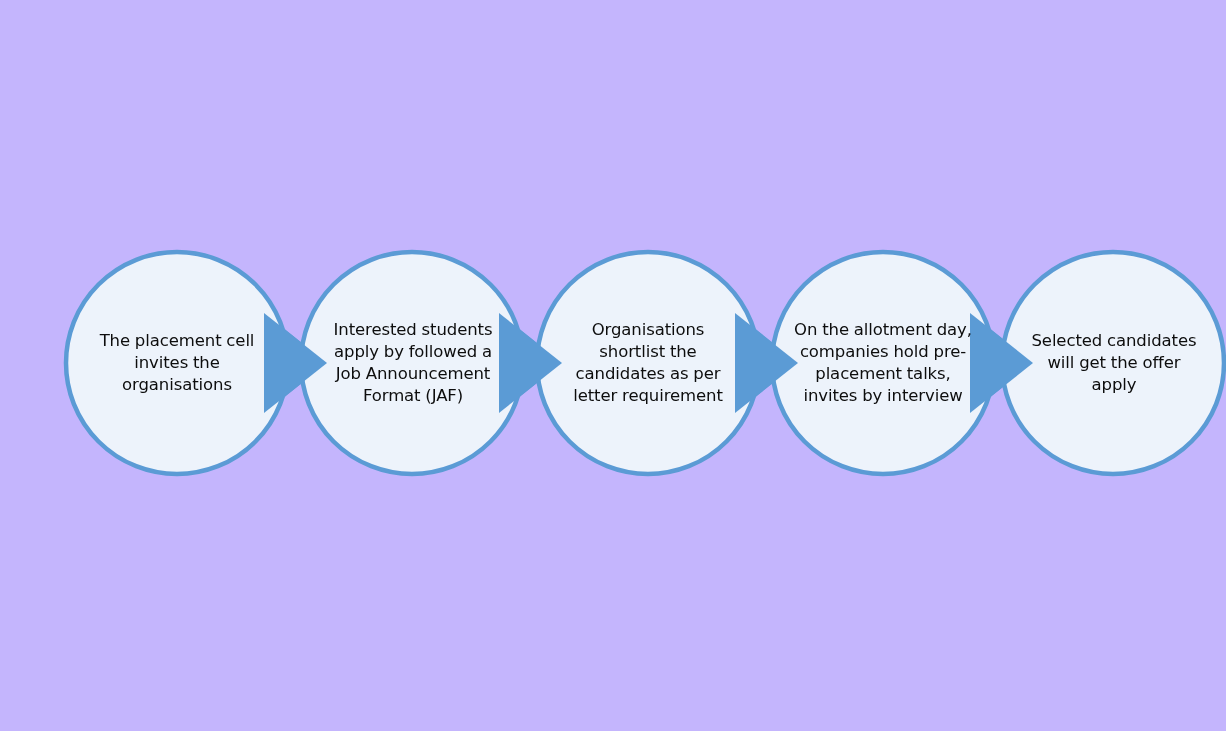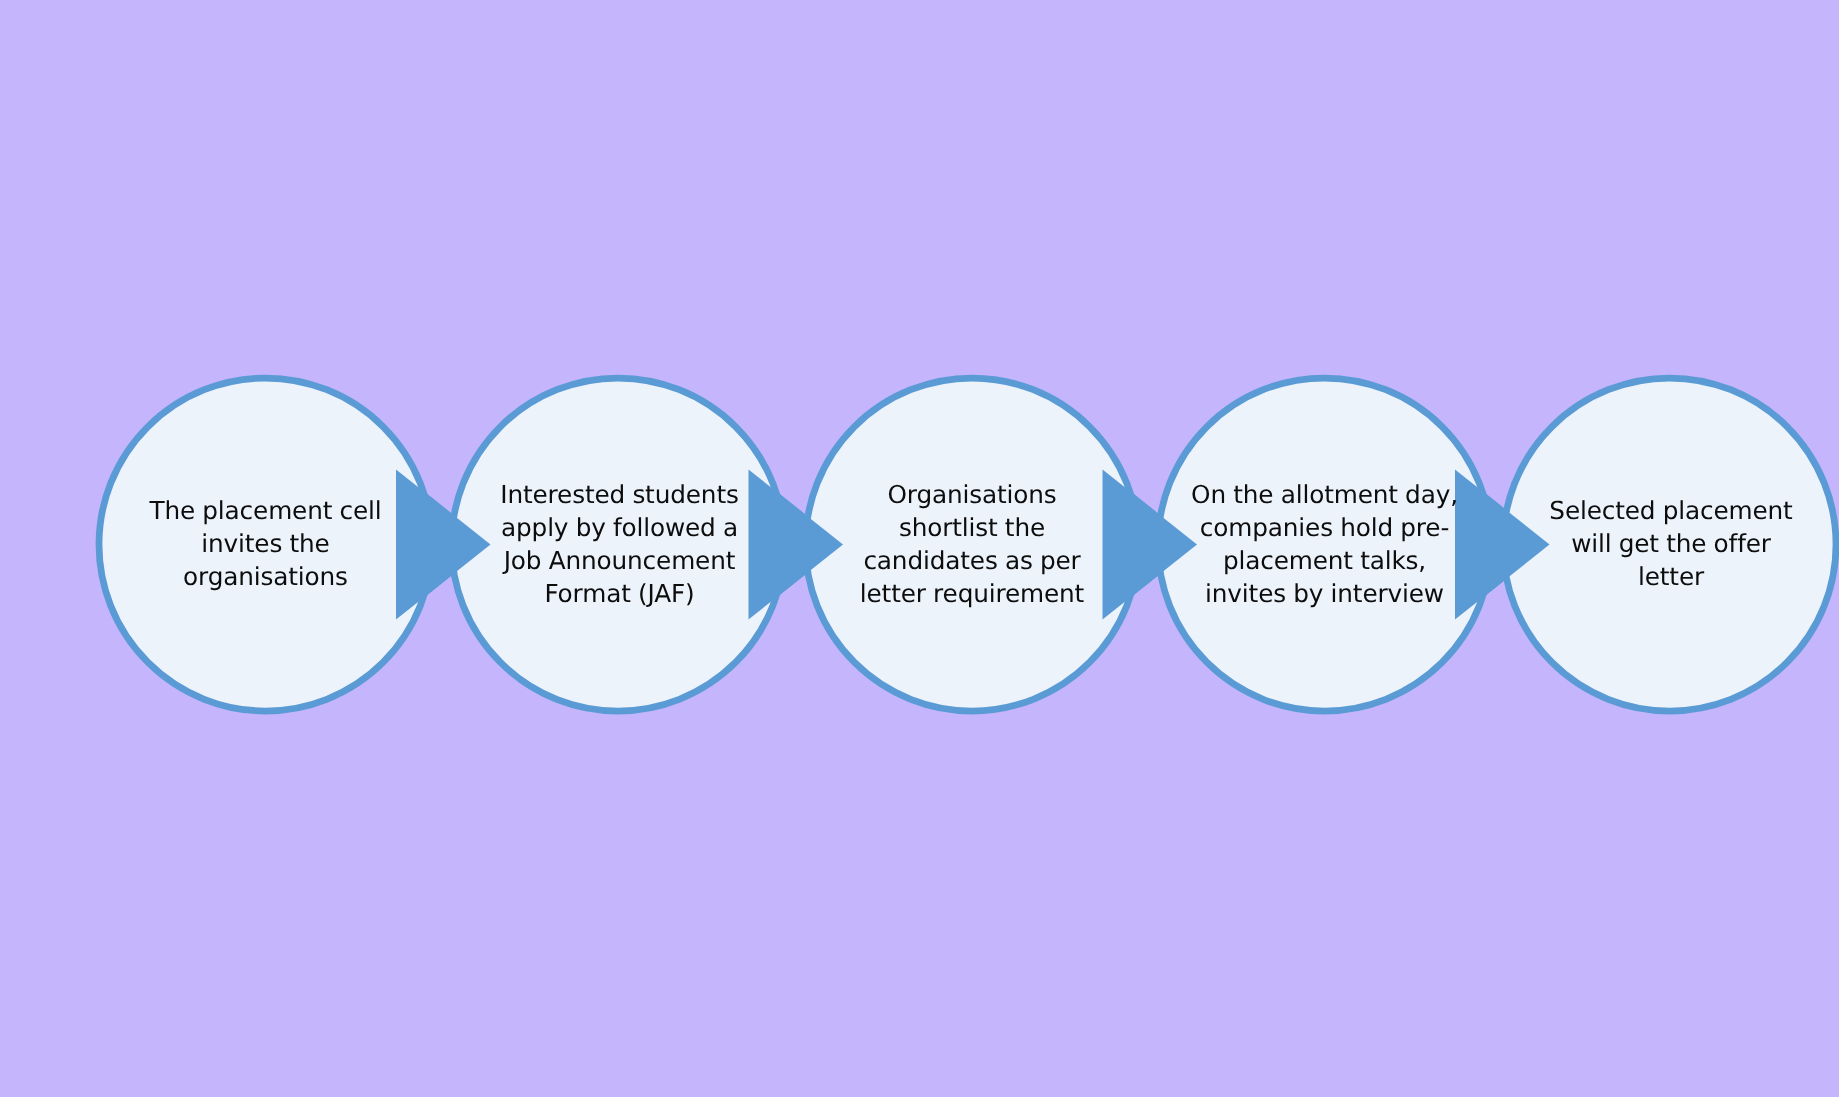--- a/index.html
+++ b/index.html
@@ -88,16 +88,16 @@
 
   <div class="step-label" style="left:562px; top:283px; width:172px; height:160px;">
     <span>Organisations shortlist the candidates as per letter requirement</span>
   </div>
 
   <div class="step-label" style="left:794px; top:283px; width:178px; height:160px;">
     <span>On the allotment day, companies hold pre-placement talks, invites by interview</span>
   </div>
 
   <div class="step-label" style="left:1026px; top:283px; width:176px; height:160px;">
-    <span>Selected placement will get the offer letter</span>
+    <span>Selected candidates will get the offer apply</span>
   </div>
 
 </div>
 
 </body></html>

